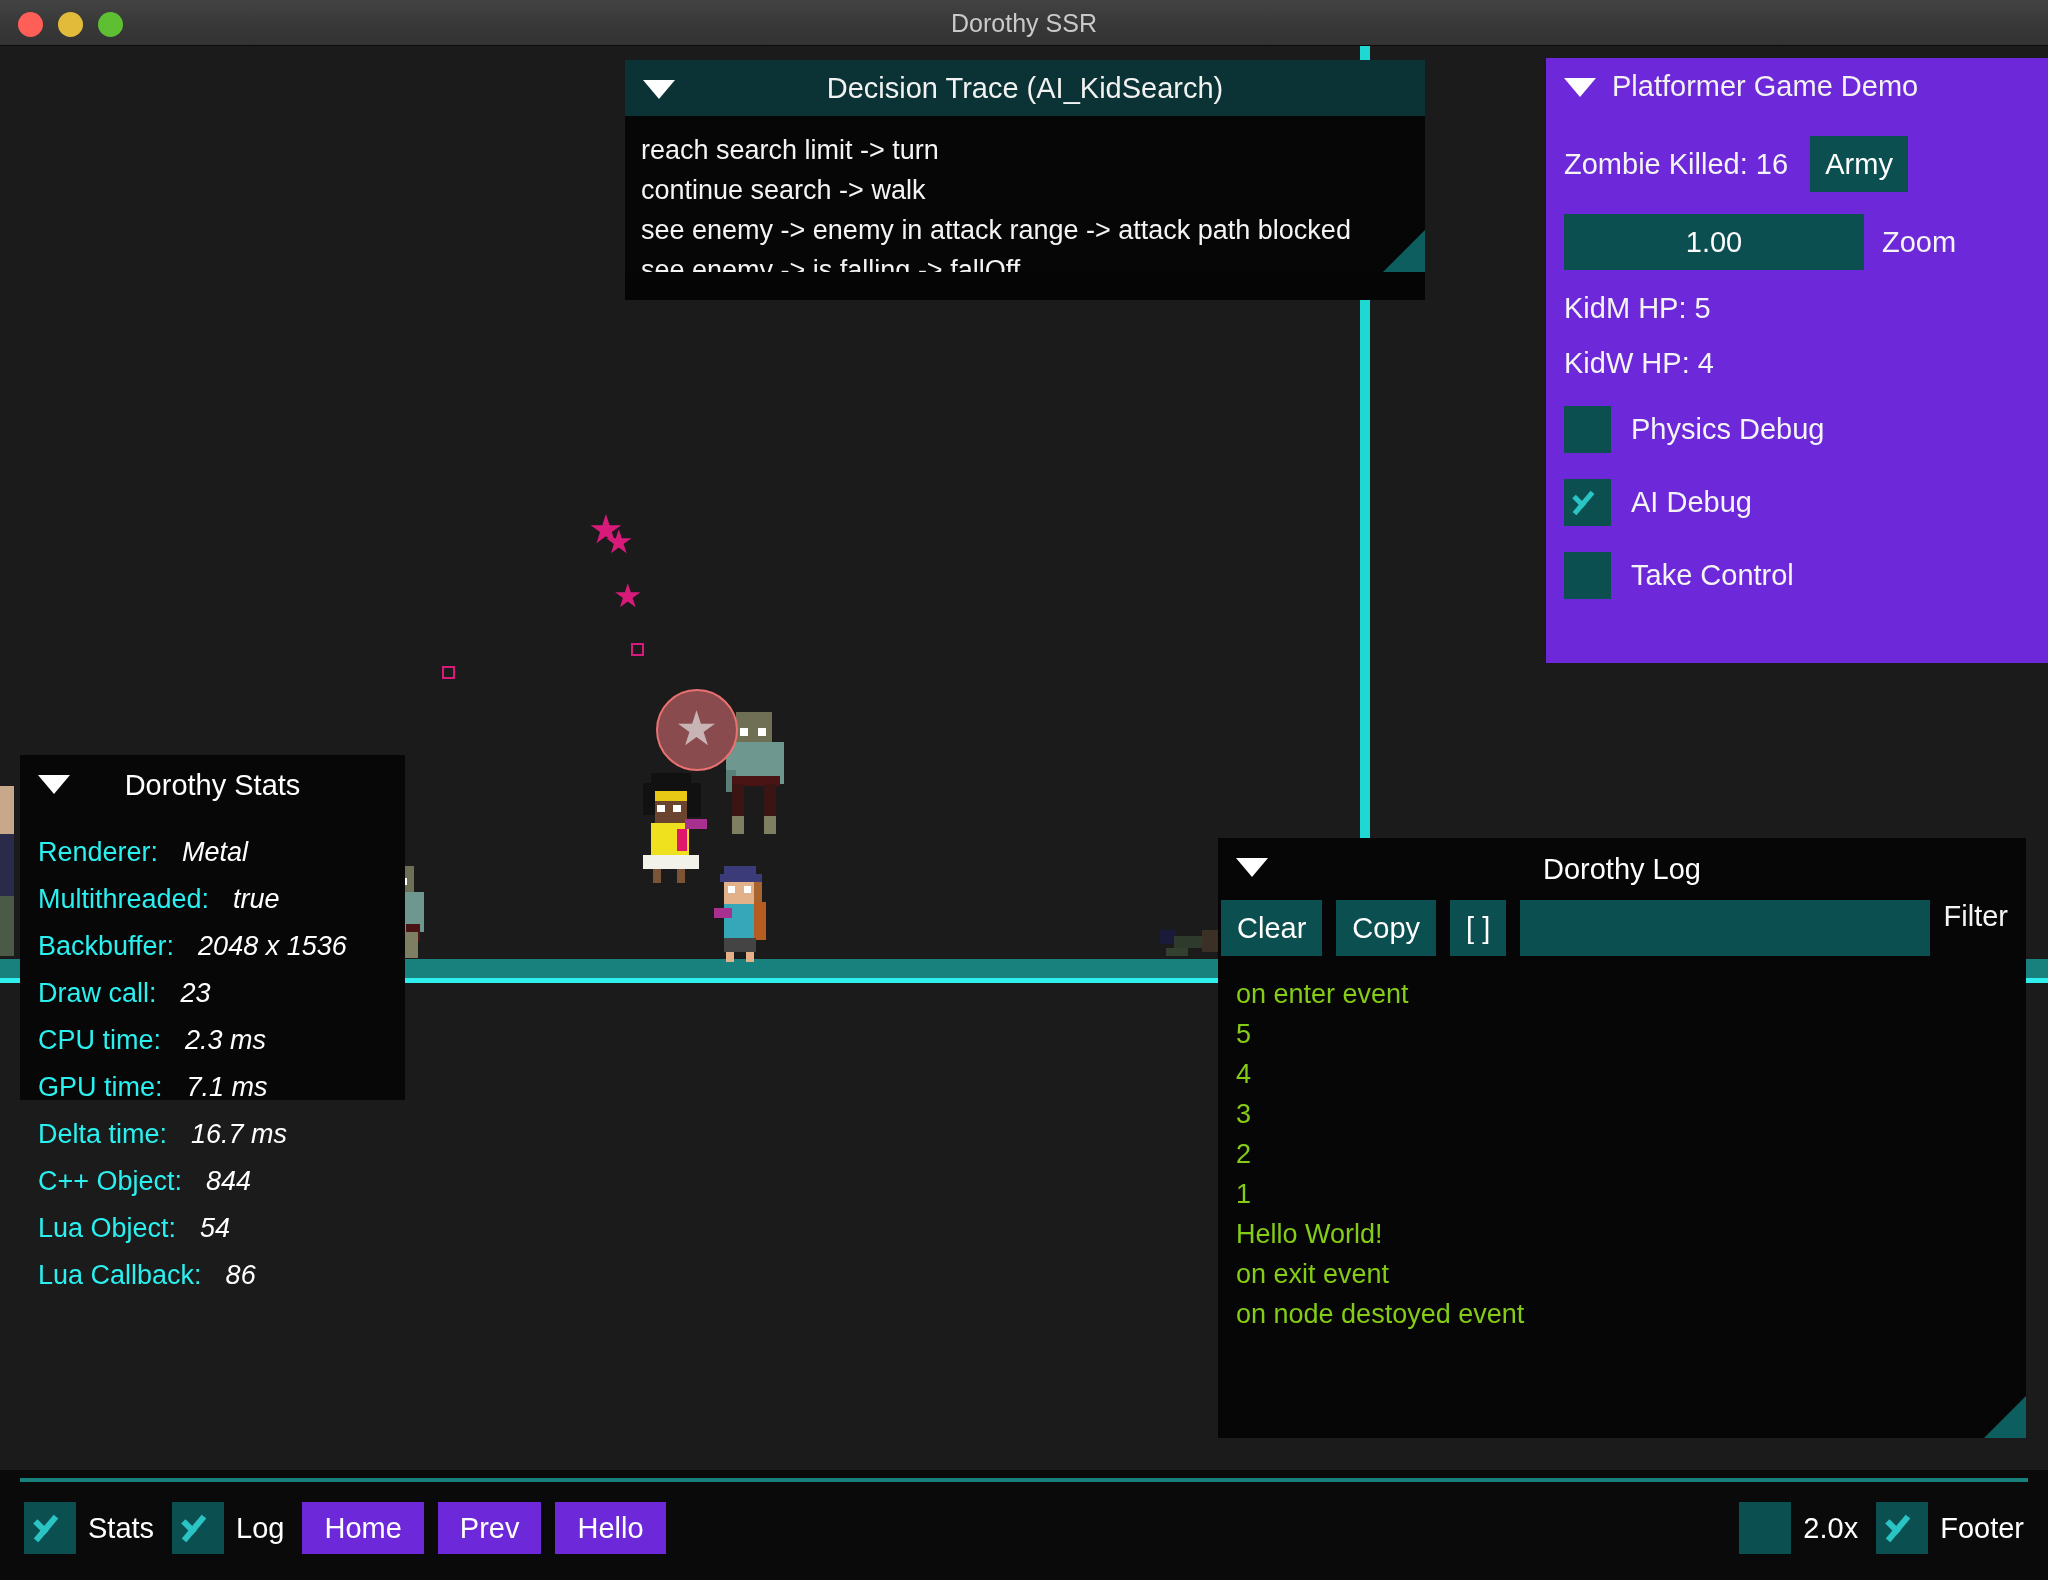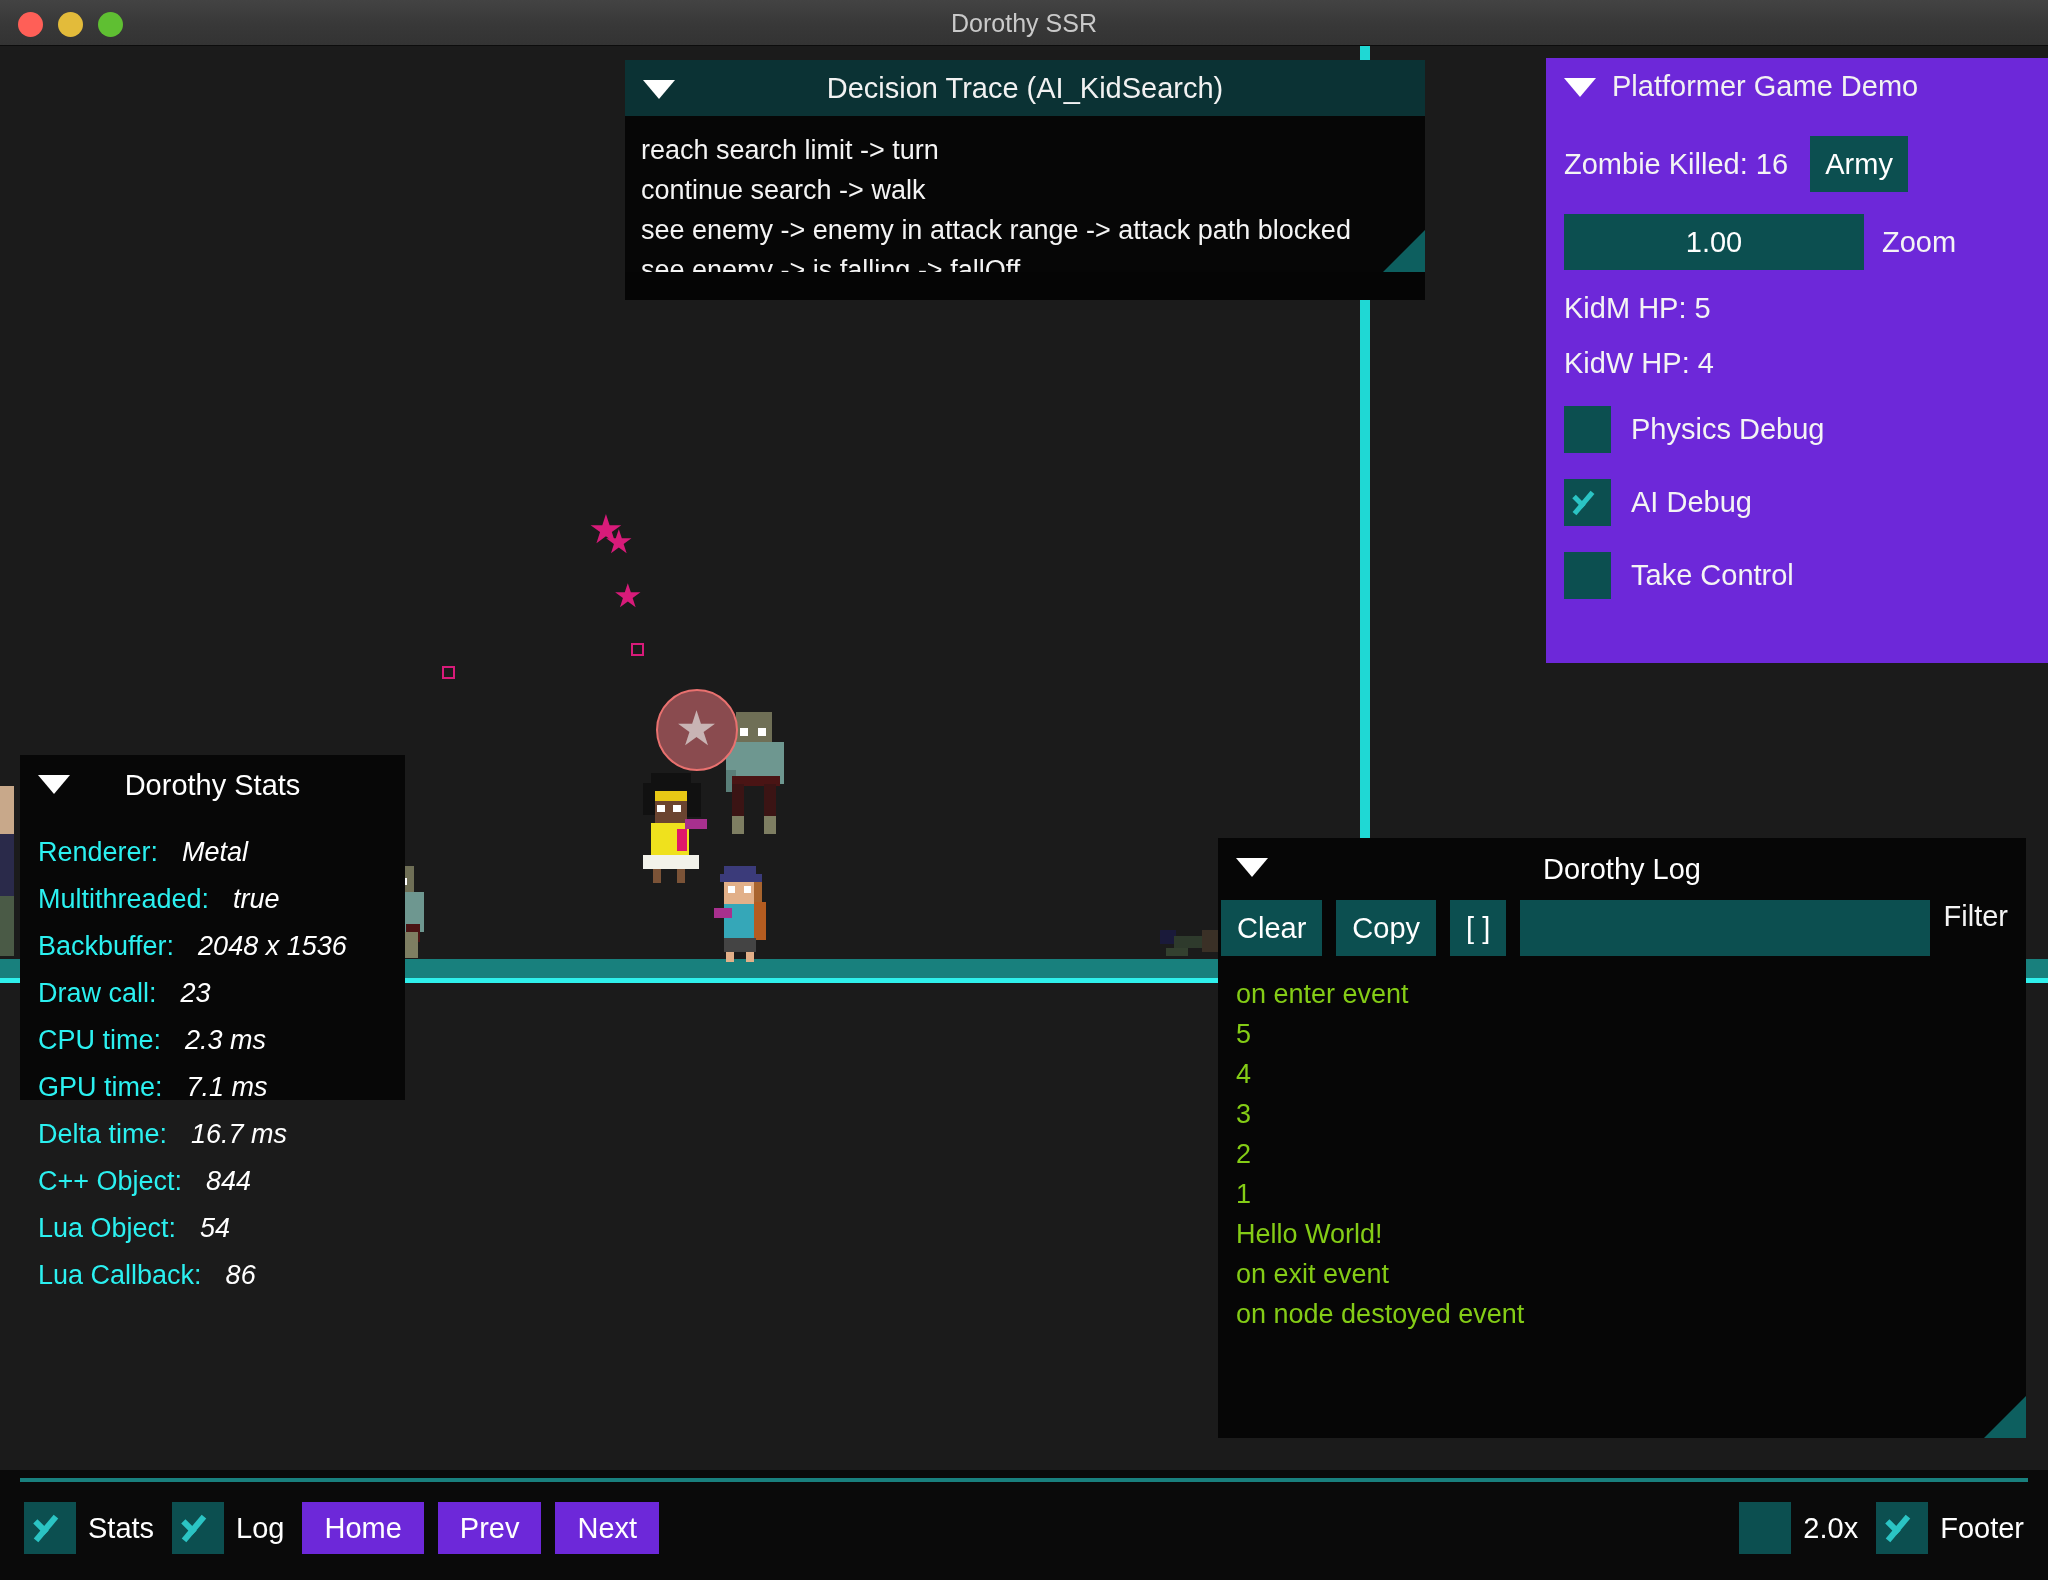--- a/index.html
+++ b/index.html
@@ -332,21 +332,21 @@
 
   <div id="footer">
     <div id="footer-rule"></div>
     <div id="footer-left">
       <span class="f-chk on"></span>
       <span class="f-lab">Stats</span>
       <span class="f-chk on"></span>
       <span class="f-lab">Log</span>
       <span class="f-btn">Home</span>
       <span class="f-btn">Prev</span>
-      <span class="f-btn">Next</span>
+      <span class="f-btn">Hello</span>
     </div>
     <div id="footer-right">
       <span class="f-chk"></span>
       <span class="f-lab">2.0x</span>
       <span class="f-chk on"></span>
       <span class="f-lab" style="margin-right:0;">Footer</span>
     </div>
   </div>
 
 </div>

